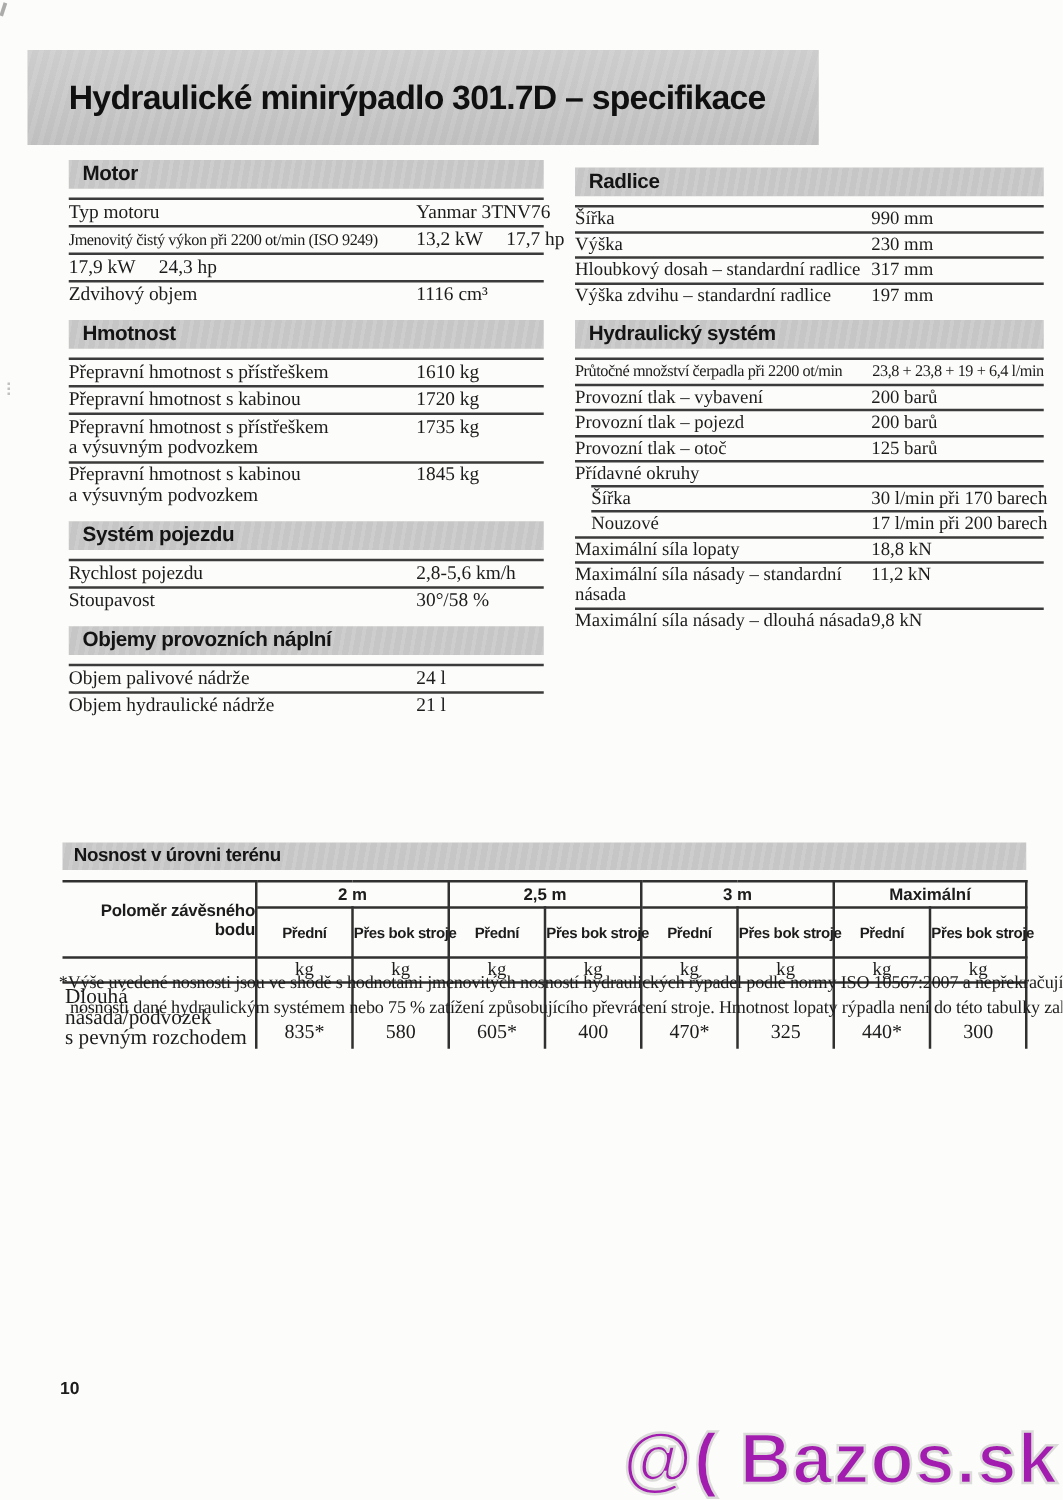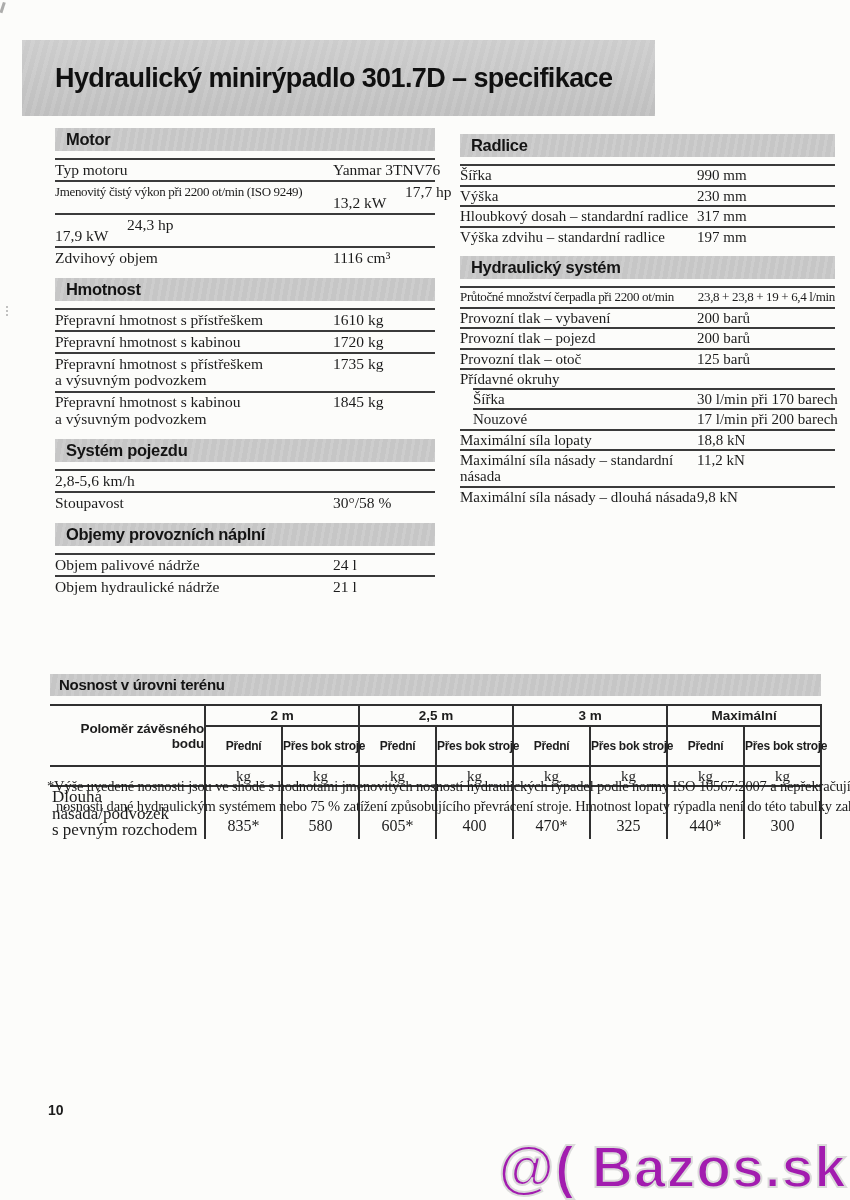--- a/index.html
+++ b/index.html
@@ -56,21 +56,21 @@
     white-space:nowrap;
   }
 
   .row {
     display:flex;
     border-top:2px solid #3b3b3b;
     padding:1.5px 0 2px;
     font-size:15.5px; line-height:16.5px;
   }
   .row .lbl { width:278px; flex:none; }
-  .row .v1  { width:72px;  flex:none; white-space:nowrap;margin-top:11px; }
+  .row .v1  { width:72px;  flex:none; white-space:nowrap; }
   .row .v2  { flex:1; white-space:nowrap; }
   .row .val { flex:1; white-space:nowrap; }
   .tight-lbl { font-size:13px; letter-spacing:-0.35px; }
 
   .col-right .row { padding:1px 0 1.5px; font-size:15px; line-height:16px; }
   .col-right .row .lbl { width:237px; }
   .col-right .row.sub { margin-left:13px; }
   .col-right .row.sub .lbl { width:224px; }
   .col-right .row.plain { padding:1px 0 0.5px; }
   .col-right .row.autoval .lbl { width:auto; font-size:13px; letter-spacing:-0.35px; }
@@ -139,21 +139,21 @@
 </style>
 </head>
 <body>
 
 <div class="page">
 
   <div class="scan-mark-corner"></div>
   <div class="scan-mark-left"></div>
 
   <div class="title-bar">
-    <div class="title-text">Hydraulický minirýpadlo 301.7D – specifikace</div>
+    <div class="title-text">Hydraulické minirýpadlo 301.7D – specifikace</div>
   </div>
 
   <div class="col col-left">
 
     <div class="sec">
       <div class="sec-bar">Motor</div>
       <div class="row">
         <div class="lbl">Typ motoru</div>
         <div class="val">Yanmar 3TNV76</div>
       </div>
@@ -194,20 +194,21 @@
           <div>Přepravní hmotnost s kabinou</div>
           <div>a výsuvným podvozkem</div>
         </div>
         <div class="val">1845 kg</div>
       </div>
     </div>
 
     <div class="sec">
       <div class="sec-bar">Systém pojezdu</div>
       <div class="row">
+        <div class="lbl">Rychlost pojezdu</div>
         <div class="val">2,8-5,6 km/h</div>
       </div>
       <div class="row">
         <div class="lbl">Stoupavost</div>
         <div class="val">30°/58 %</div>
       </div>
     </div>
 
     <div class="sec">
       <div class="sec-bar">Objemy provozních náplní</div>

